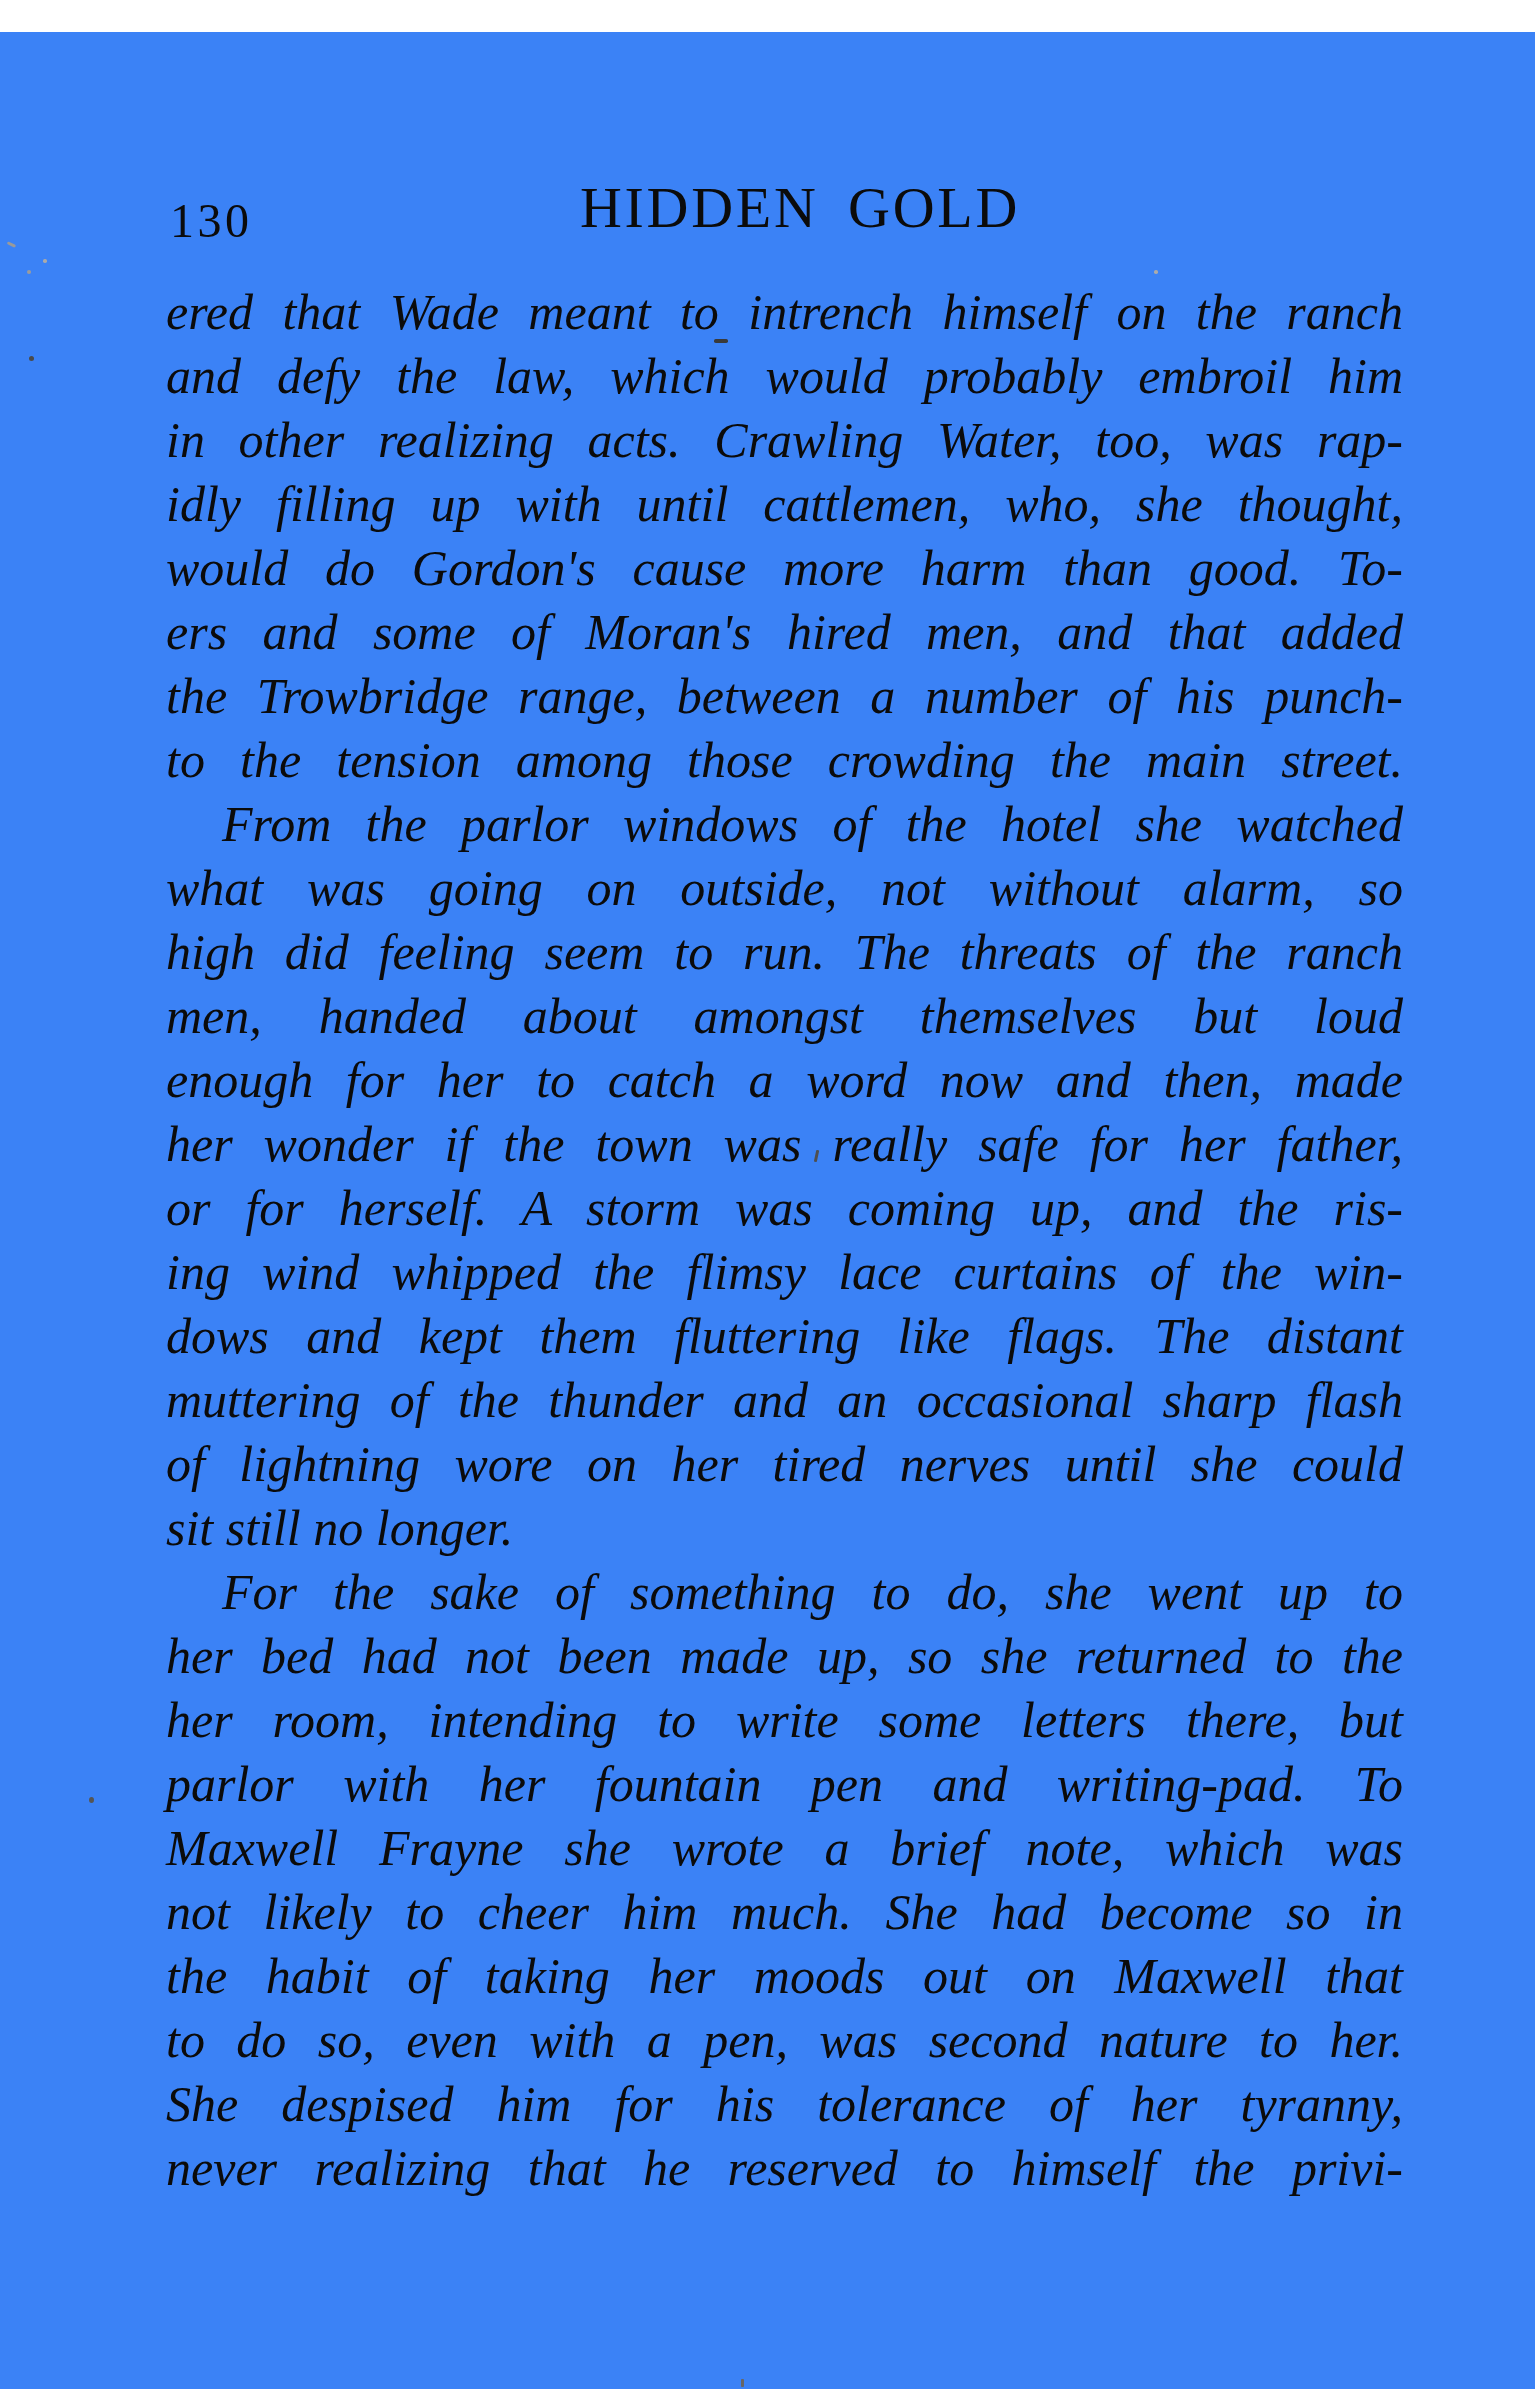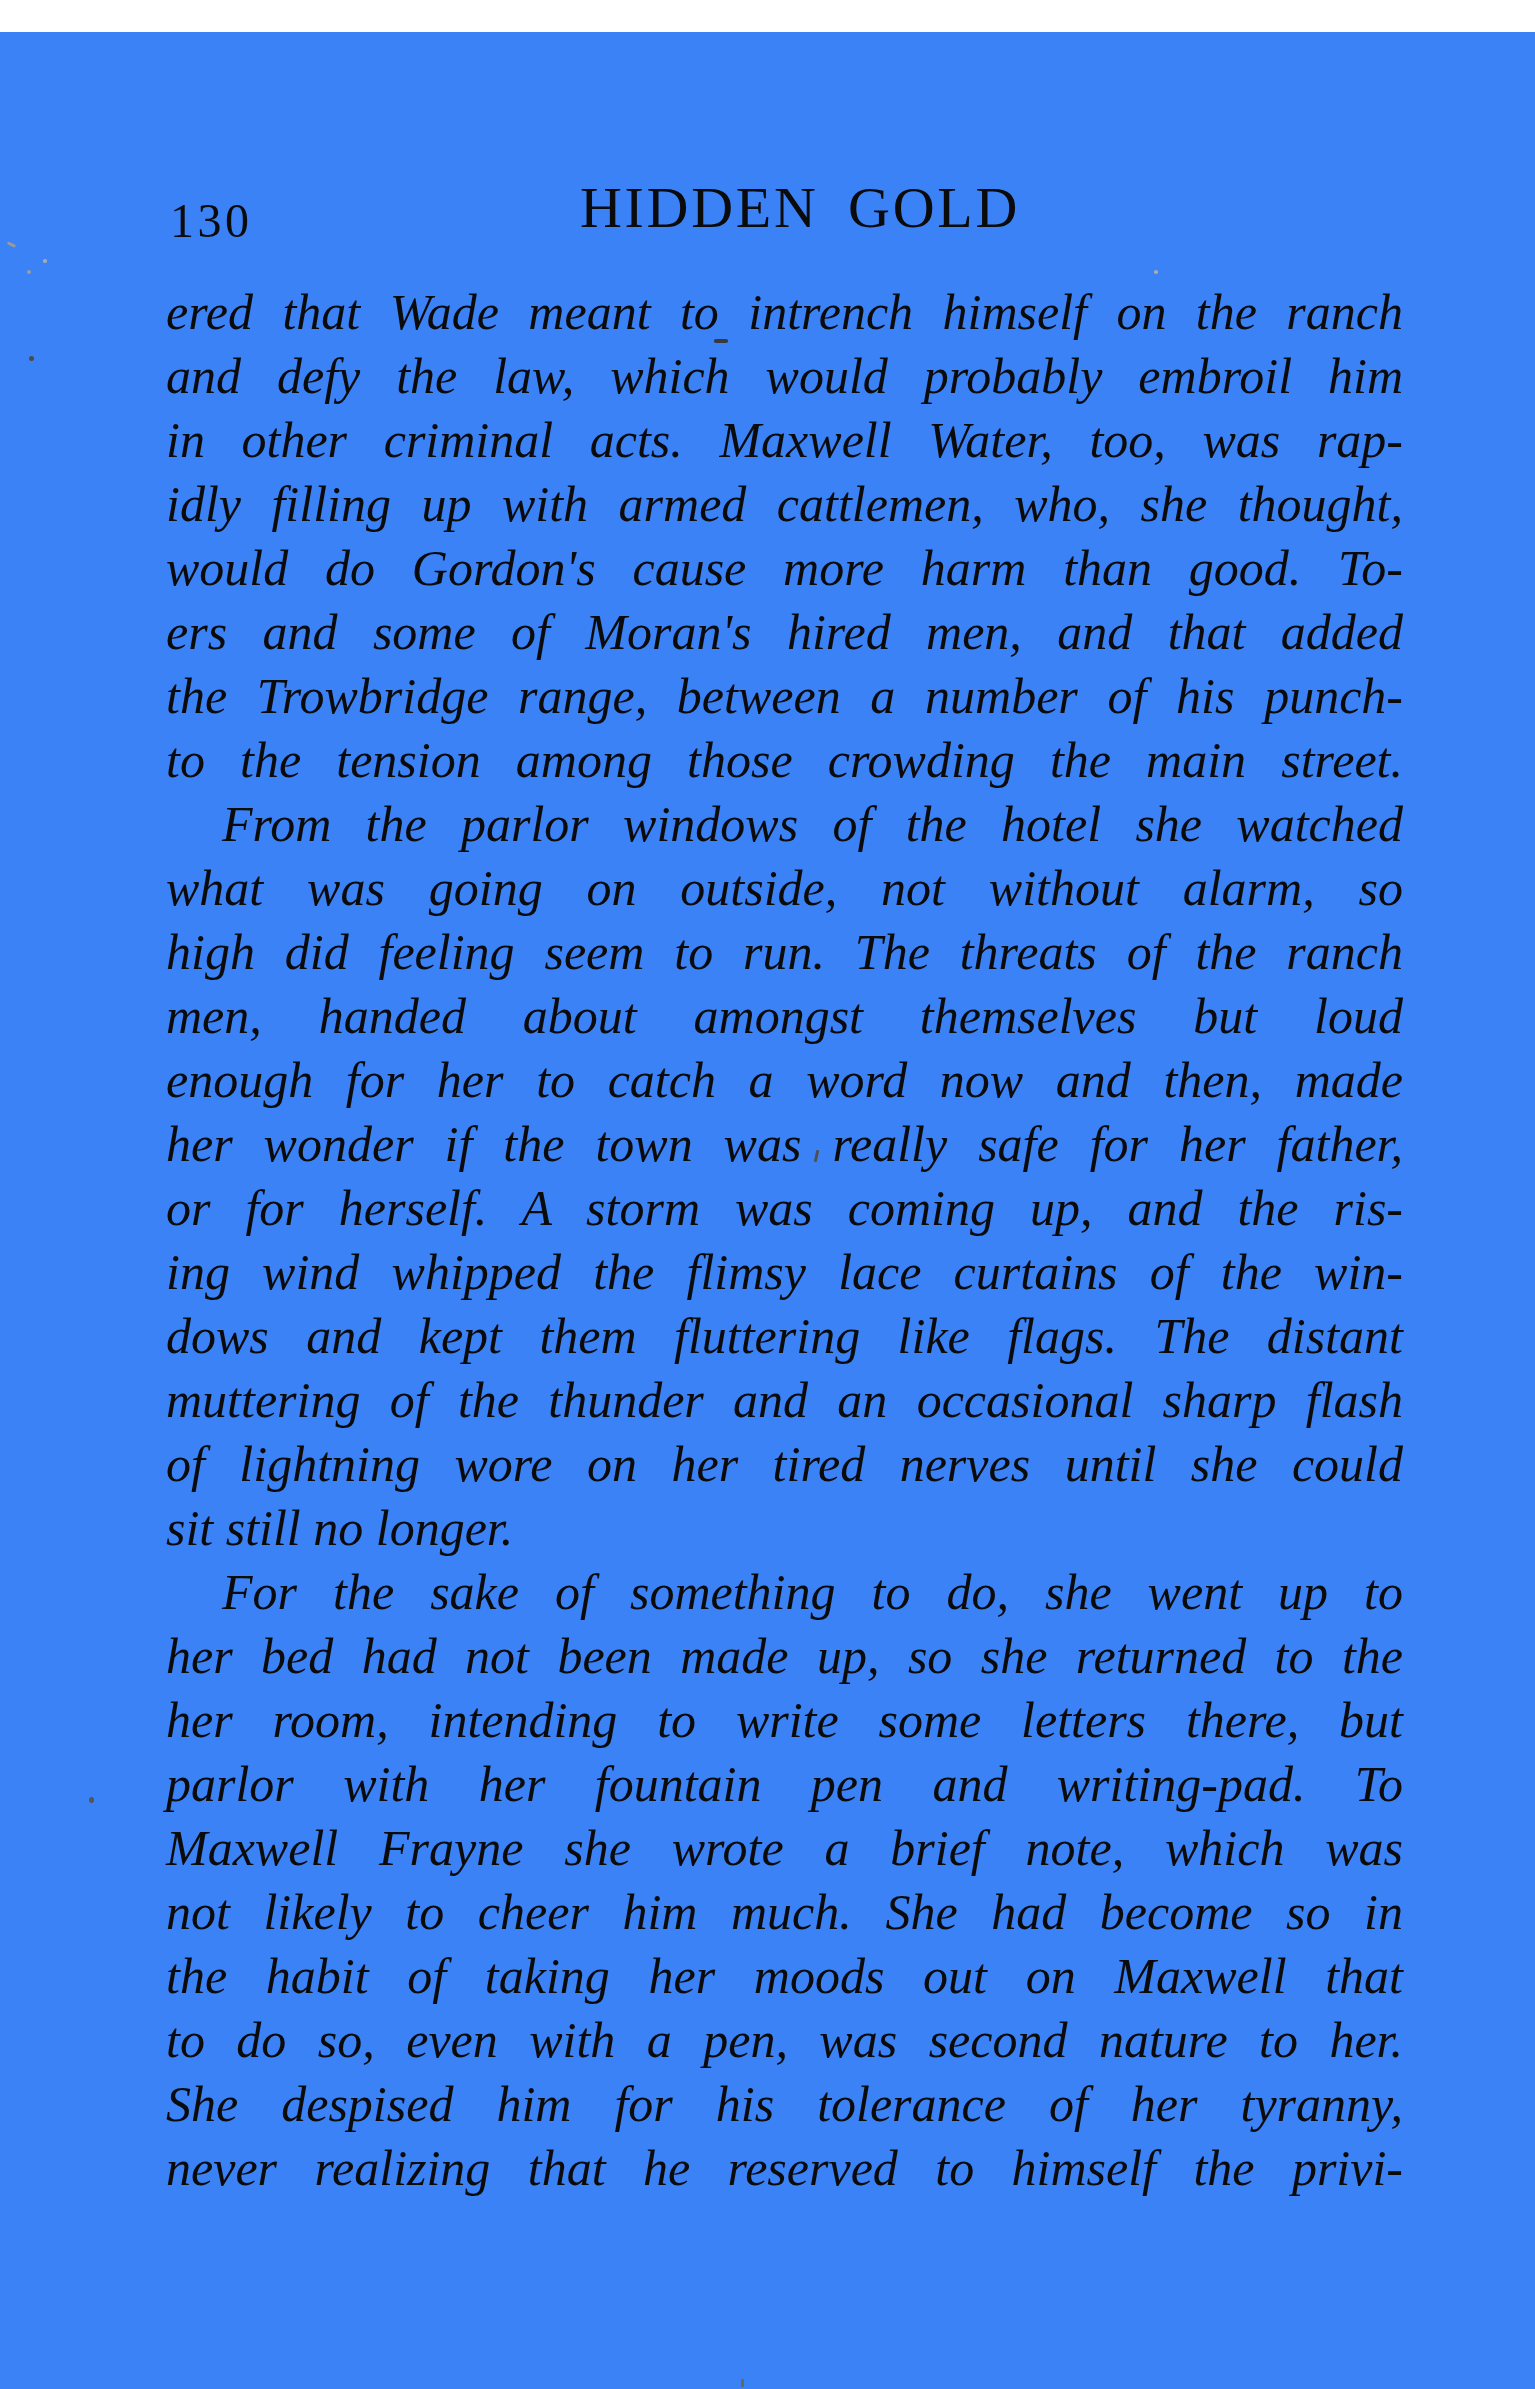--- a/index.html
+++ b/index.html
@@ -76,22 +76,22 @@
 </head>
 <body>
 
 <div class="page">
   <div class="page-number">130</div>
   <div class="running-title">HIDDEN GOLD</div>
 
   <div class="body-text">
       <div class="line">ered that Wade meant to intrench himself on the ranch</div>
       <div class="line">and defy the law, which would probably embroil him</div>
-      <div class="line">in other criminal acts. Maxwell Water, too, was rap-</div>
-      <div class="line">idly filling up with armed cattlemen, who, she thought,</div>
+      <div class="line">in other realizing acts. Crawling Water, too, was rap-</div>
+      <div class="line">idly filling up with until cattlemen, who, she thought,</div>
       <div class="line">would do Gordon's cause more harm than good. To-</div>
       <div class="line">ers and some of Moran's hired men, and that added</div>
       <div class="line">the Trowbridge range, between a number of his punch-</div>
       <div class="line">to the tension among those crowding the main street.</div>
       <div class="line indent">From the parlor windows of the hotel she watched</div>
       <div class="line">what was going on outside, not without alarm, so</div>
       <div class="line">high did feeling seem to run. The threats of the ranch</div>
       <div class="line">men, handed about amongst themselves but loud</div>
       <div class="line">enough for her to catch a word now and then, made</div>
       <div class="line">her wonder if the town was really safe for her father,</div>

